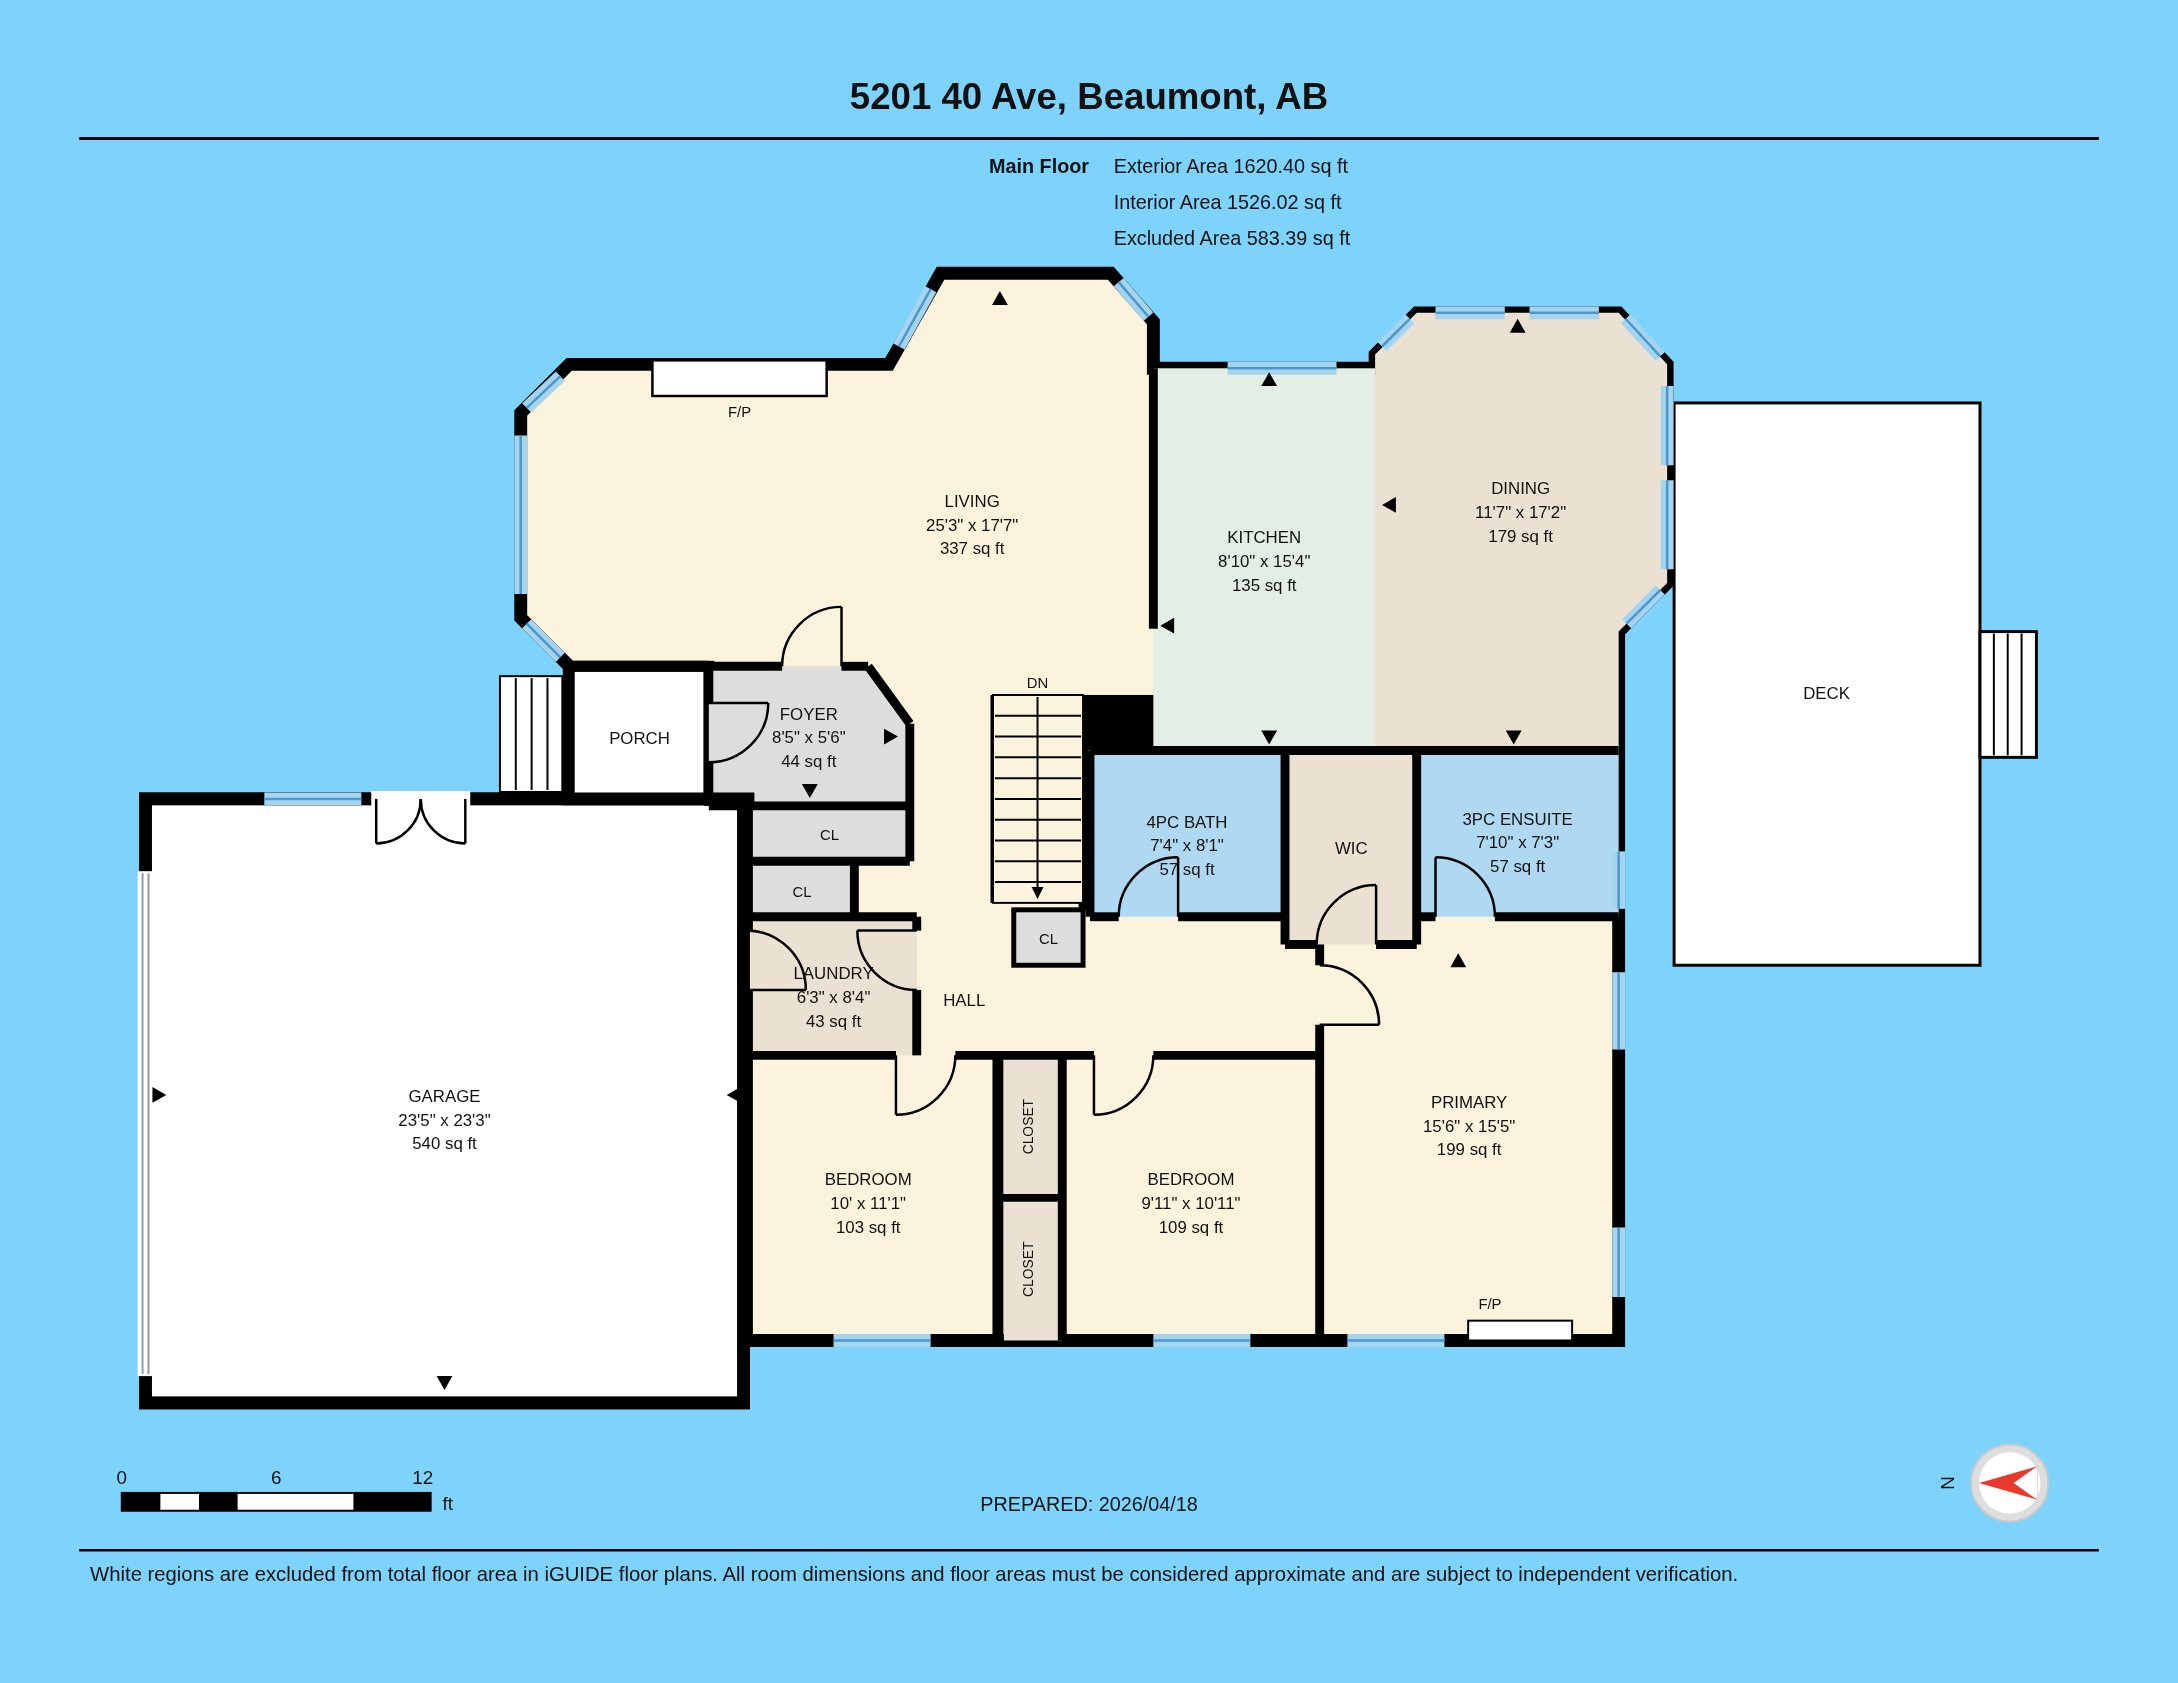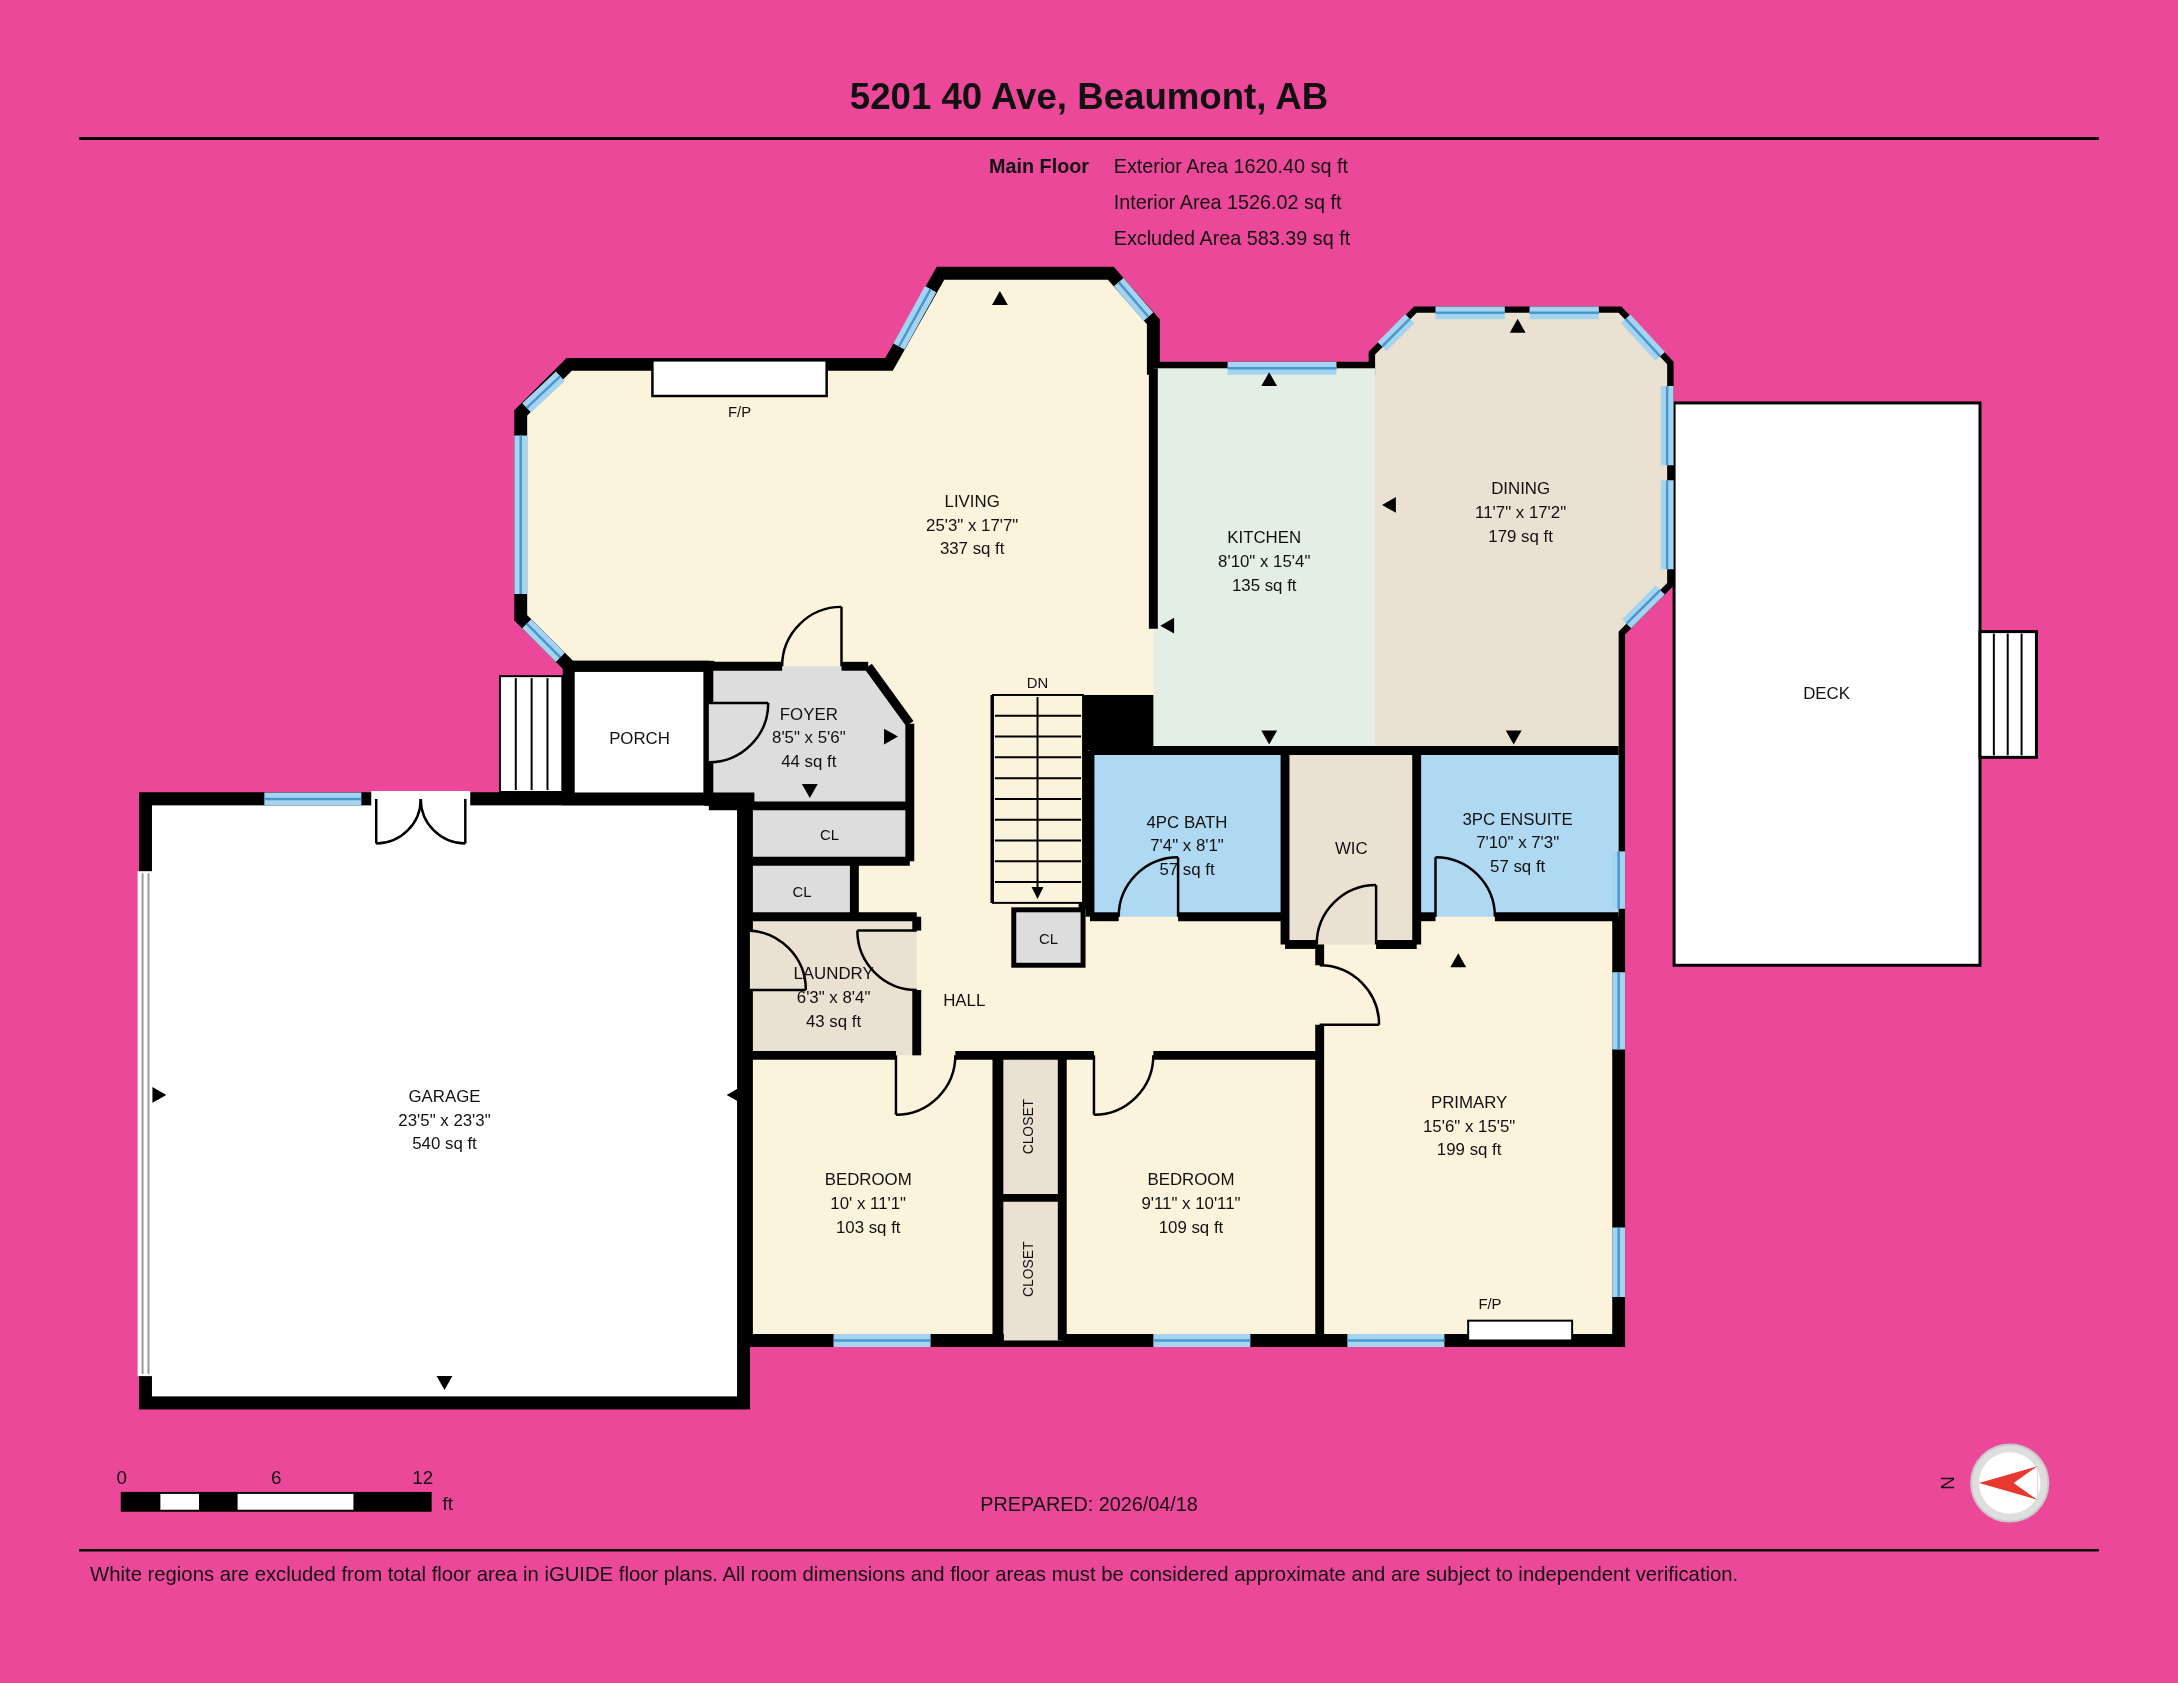--- a/index.html
+++ b/index.html
@@ -1,16 +1,16 @@
 <!DOCTYPE html>
 <html><head>
 <meta charset="utf-8">
 <style>
   html,body{margin:0;padding:0;background:#fff;}
-  .page{width:2178px;height:1683px;position:relative;background:#ec4899;overflow:hidden;}
+  .page{width:2178px;height:1683px;position:relative;background:#7dd3fc;overflow:hidden;}
   svg{position:absolute;left:0;top:0;}
   text{font-family:"Liberation Sans",sans-serif;fill:#111;}
   .t-title{font-size:37px;font-weight:bold;}
   .t-sub{font-size:20px;}
   .t-sub-b{font-size:20px;font-weight:bold;}
   .t-room{font-size:17px;}
   .t-small{font-size:15px;}
   .t-vert{font-size:14px;}
   .t-scale{font-size:19px;}
   .t-foot{font-size:20px;}

